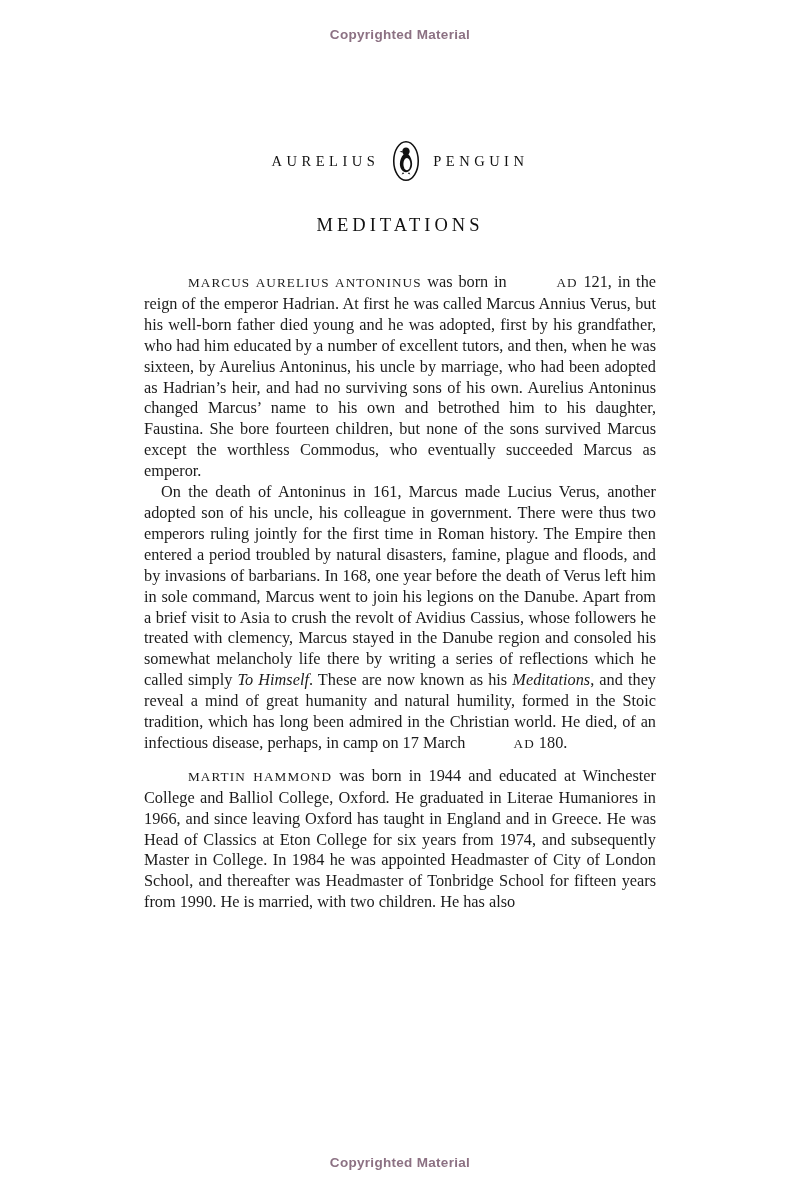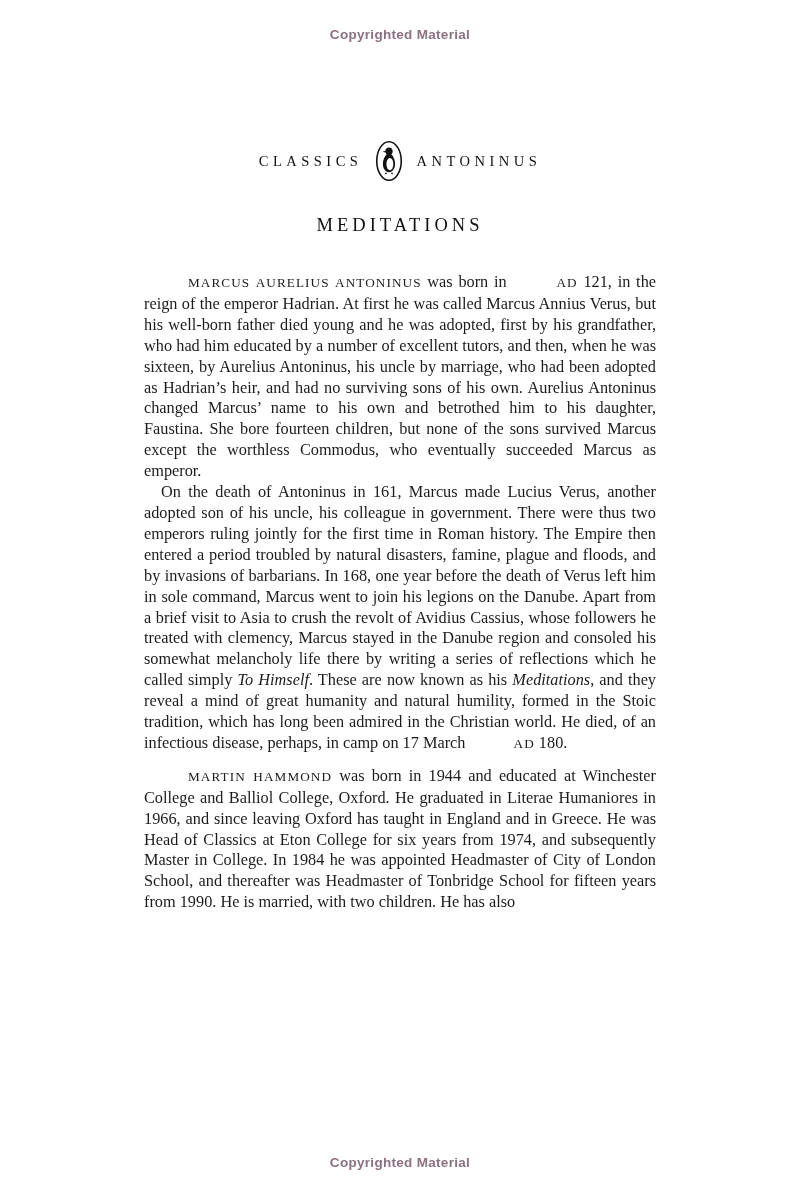--- a/index.html
+++ b/index.html
@@ -60,31 +60,31 @@
   .italic { font-style: italic; font-family: Liberation Serif, serif; }
 </style>
 </head>
 <body>
 
 <div class="page">
 
   <div class="copyright copyright-top" style="color: rgb(140, 113, 131);">Copyrighted Material</div>
 
   <div class="brand-row">
-    <span class="brand-text">CLASSICS</span>
+    <span class="brand-text">AURELIUS</span>
     <span>
       <svg class="logo" viewBox="0 0 32 48" xmlns="http://www.w3.org/2000/svg">
         <ellipse cx="16" cy="24" rx="14" ry="22" fill="none" stroke="#111111" stroke-width="1.8"></ellipse>
         <path d="M16 8.5 C13.5 8.5 11.8 10.4 11.8 12.8 C11.8 14.2 12.4 15.4 13.3 16.2 C10.6 19.2 9 23.2 9 27.2 C9 32.8 12 36.8 16 36.8 C20 36.8 23 32.8 23 27.2 C23 23.2 21.4 19.2 18.7 16.2 C19.6 15.4 20.2 14.2 20.2 12.8 C20.2 10.4 18.5 8.5 16 8.5 Z" fill="#111111"></path>
         <path d="M12 12.3 L8.6 13.3 L12 14.3 Z" fill="#111111"></path>
         <ellipse cx="17" cy="27.5" rx="4" ry="7" fill="#ffffff"></ellipse>
         <path d="M12.5 36.8 L11 39.5 L14 38.2 Z M19.5 36.8 L21 39.5 L18 38.2 Z" fill="#111111"></path>
       </svg>
     </span>
-    <span class="brand-text">ANTONINUS</span>
+    <span class="brand-text">PENGUIN</span>
   </div>
 
   <div class="book-title">MEDITATIONS</div>
 
   <div class="body-text">
       <p class=""><span class="sc">MARCUS AURELIUS ANTONINUS</span><span> was born in </span><span class="sc">AD</span><span> 121, in the reign of the emperor Hadrian. At first he was called Marcus Annius Verus, but his well-born father died young and he was adopted, first by his grandfather, who had him educated by a number of excellent tutors, and then, when he was sixteen, by Aurelius Antoninus, his uncle by marriage, who had been adopted as Hadrian’s heir, and had no surviving sons of his own. Aurelius Antoninus changed Marcus’ name to his own and betrothed him to his daughter, Faustina. She bore fourteen children, but none of the sons survived Marcus except the worthless Commodus, who eventually succeeded Marcus as emperor.</span></p>
       <p class="indent "><span>On the death of Antoninus in 161, Marcus made Lucius Verus, another adopted son of his uncle, his colleague in government. There were thus two emperors ruling jointly for the first time in Roman history. The Empire then entered a period troubled by natural disasters, famine, plague and floods, and by invasions of barbarians. In 168, one year before the death of Verus left him in sole command, Marcus went to join his legions on the Danube. Apart from a brief visit to Asia to crush the revolt of Avidius Cassius, whose followers he treated with clemency, Marcus stayed in the Danube region and consoled his somewhat melancholy life there by writing a series of reflections which he called simply </span><span class="italic">To Himself</span><span>. These are now known as his </span><span class="italic">Meditations</span><span>, and they reveal a mind of great humanity and natural humility, formed in the Stoic tradition, which has long been admired in the Christian world. He died, of an infectious disease, perhaps, in camp on 17 March </span><span class="sc">AD</span><span> 180.</span></p>
       <p class="space-before"><span class="sc">MARTIN HAMMOND</span><span> was born in 1944 and educated at Winchester College and Balliol College, Oxford. He graduated in Literae Humaniores in 1966, and since leaving Oxford has taught in England and in Greece. He was Head of Classics at Eton College for six years from 1974, and subsequently Master in College. In 1984 he was appointed Headmaster of City of London School, and thereafter was Headmaster of Tonbridge School for fifteen years from 1990. He is married, with two children. He has also</span></p>
     </div>
 

